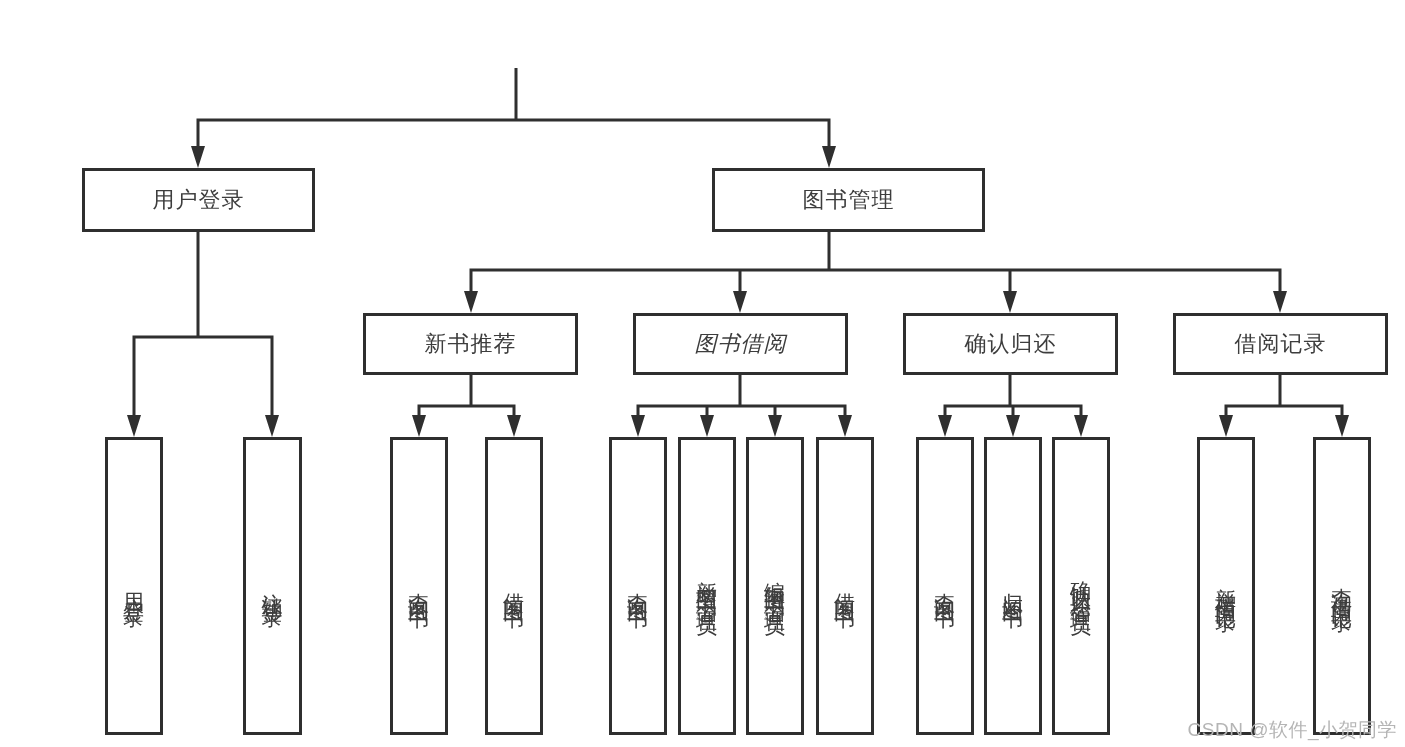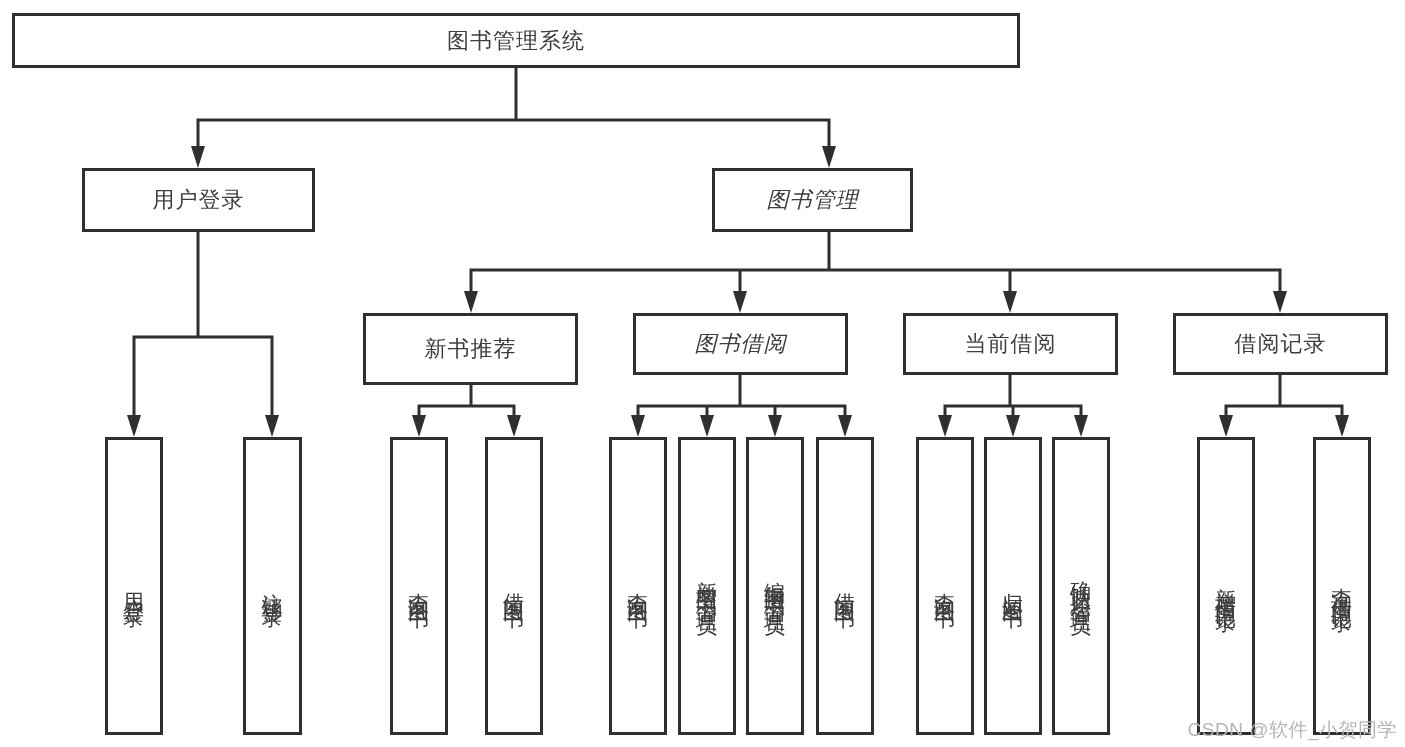--- a/index.html
+++ b/index.html
@@ -107,28 +107,27 @@
       M700,415 h14 L707,437 Z
       M768,415 h14 L775,437 Z
       M838,415 h14 L845,437 Z
       M938,415 h14 L945,437 Z
       M1006,415 h14 L1013,437 Z
       M1074,415 h14 L1081,437 Z
       M1219,415 h14 L1226,437 Z
       M1335,415 h14 L1342,437 Z"></path>
   </svg>
 
-  <div class="node hnode" style="left:12px; top:13px; width:1008px; height:55px;">图书管理系统</div>
 
   <div class="node hnode" style="left:82px; top:168px; width:233px; height:64px;">用户登录</div>
-  <div class="node hnode" style="left:712px; top:168px; width:201px; height:64px;font-style:italic;">图书管理</div>
+  <div class="node hnode" style="left:712px; top:168px; width:273px; height:64px;">图书管理</div>
 
-  <div class="node hnode" style="left:363px; top:313px; width:215px; height:72px;">新书推荐</div>
+  <div class="node hnode" style="left:363px; top:313px; width:215px; height:62px;">新书推荐</div>
   <div class="node hnode" style="left:633px; top:313px; width:215px; height:62px;font-style:italic;">图书借阅</div>
-  <div class="node hnode" style="left:903px; top:313px; width:215px; height:62px;">当前借阅</div>
+  <div class="node hnode" style="left:903px; top:313px; width:215px; height:62px;">确认归还</div>
   <div class="node hnode" style="left:1173px; top:313px; width:215px; height:62px;">借阅记录</div>
 
   <div class="node vnode" style="left:105px; top:437px; width:58px; height:298px;">
     <span>用户登录</span>
   </div>
   <div class="node vnode" style="left:243px; top:437px; width:59px; height:298px;">
     <span>注销登录</span>
   </div>
 
   <div class="node vnode" style="left:390px; top:437px; width:58px; height:298px;">

